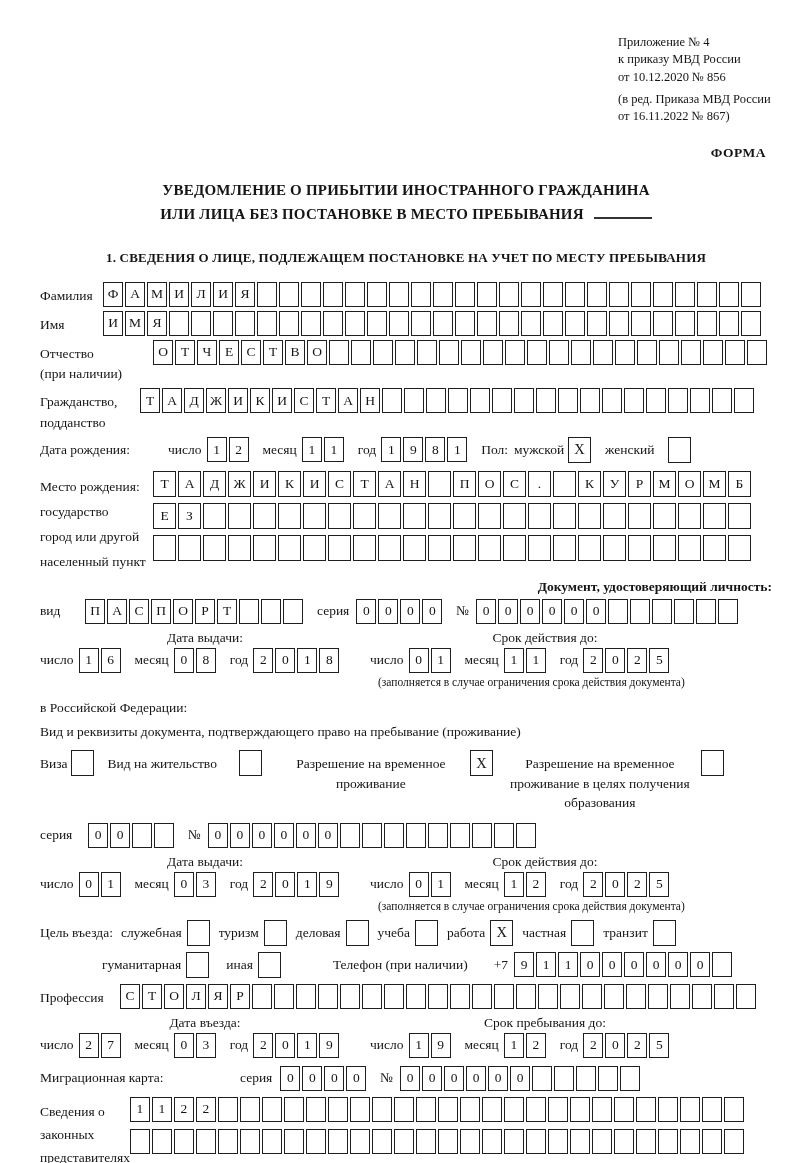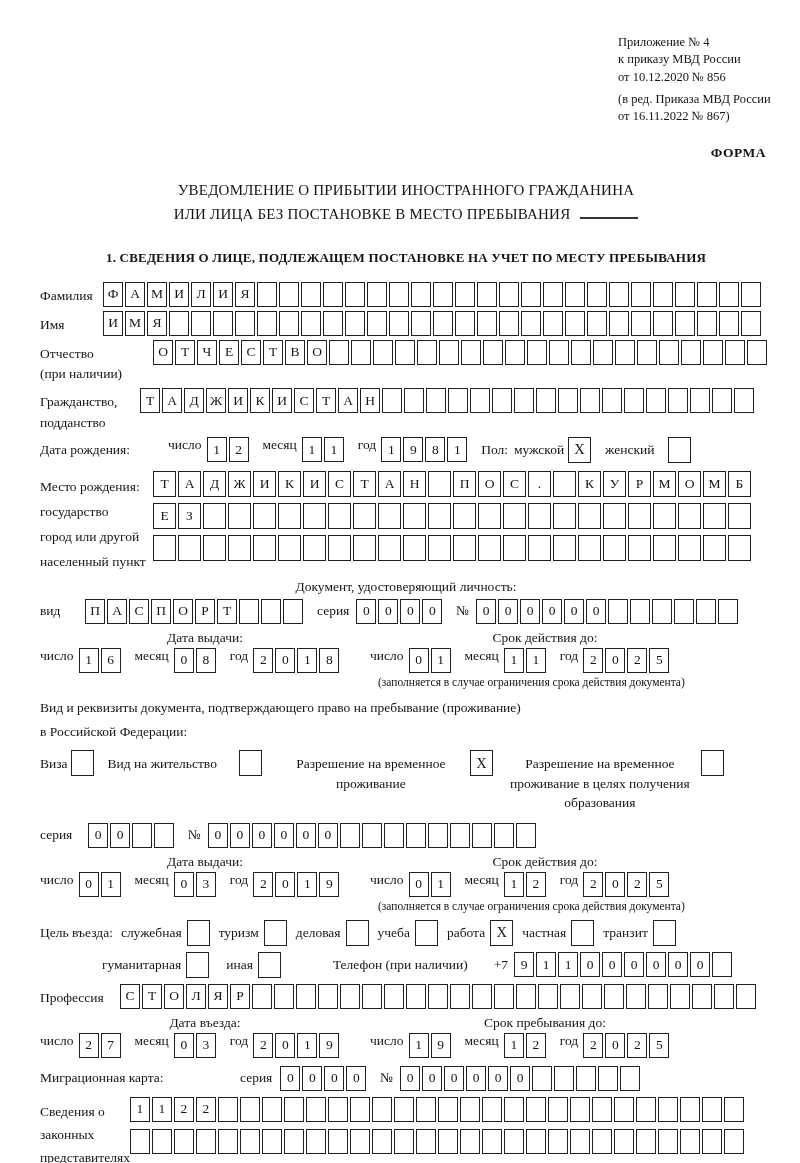--- a/index.html
+++ b/index.html
@@ -10,21 +10,21 @@
     color: #151515; font-size: 13.5px;
   }
   .page { width: 800px; min-height: 1163px; padding: 34px 28px 10px 40px; position: relative; }
 
   
   .apx { margin-left: 578px; font-size: 12.5px; line-height: 1.38; }
   .apx .gap { margin-top: 5px; }
   .forma { text-align: right; font-weight: bold; font-size: 13.5px; margin: 20px 6px 0 0; letter-spacing: .5px; }
 
   
-  .title { text-align: center; font-weight: normal; font-size: 15px; line-height: 1.55; margin-top: 18px; letter-spacing: .2px; }
+  .title { text-align: center; font-weight: bold; font-size: 15px; line-height: 1.55; margin-top: 18px; letter-spacing: .2px; }
   .blankline { display: inline-block; width: 58px; border-bottom: 2px solid #333; height: 12px; margin-left: 10px; }
   .sect { text-align: center; font-weight: bold; font-size: 13px; margin: 24px 0 16px 0; letter-spacing: .2px; }
 
   
   .frow { display: flex; align-items: flex-start; margin-bottom: 4px; }
   .flabel { padding-top: 4px; line-height: 1.5; }
   .cells { display: flex; flex-wrap: nowrap; }
   .cell {
     width: 20px; height: 25px; border: 1.5px solid #1f1f1f; margin-right: 2px;
     display: inline-flex; align-items: center; justify-content: center;
@@ -35,21 +35,21 @@
     width: 23px; height: 26px; border: 1.5px solid #1f1f1f; display: inline-flex;
     align-items: center; justify-content: center; font-size: 14.5px; flex: 0 0 auto; background: #fff;
   }
   .mini-gap { margin: 0 7px 0 12px; }
 
   
   .dates-heads { display: flex; margin-top: 6px; }
   .dates-heads .dh1 { flex: 0 0 330px; text-align: center; }
   .dates-heads .dh2 { flex: 0 0 350px; text-align: center; }
   .dates-row { display: flex; align-items: center; margin-top: 2px; }
-  .dgroup { display: inline-flex; }
+  .dgroup { display: inline-flex; align-items: center; }
   .dgroup.left { flex: 0 0 330px; }
   .dlab { margin-right: 5px; }
   .dlab.mid { margin-left: 12px; }
   .note { font-size: 11.5px; margin: 3px 0 8px 338px; }
 
   
   .opts { display: flex; align-items: flex-start; margin: 6px 0 10px 0; }
   .opt { display: inline-flex; align-items: flex-start; }
   .optlabel { padding-top: 4px; line-height: 1.45; }
   .optlabel.center { text-align: center; }
@@ -336,21 +336,21 @@
           <span class="cell"></span>
           <span class="cell"></span>
           <span class="cell"></span>
           <span class="cell"></span>
           <span class="cell"></span>
           <span class="cell"></span>
         </span>
     </span>
   </div>
 
-  <div style="text-align:center;font-weight:normal;margin:2px 0 4px 0">Документ, удостоверяющий личность:</div>
+  <div style="text-align:right;font-weight:bold;margin:2px 0 4px 0">Документ, удостоверяющий личность:</div>
 
   <div class="frow" style="align-items:center">
     <span style="flex:0 0 45px">вид</span>
     <span class="cells">
         <span class="cell">П</span>
         <span class="cell">А</span>
         <span class="cell">С</span>
         <span class="cell">П</span>
         <span class="cell">О</span>
         <span class="cell">Р</span>
@@ -423,22 +423,22 @@
           <span class="cell">2</span>
           <span class="cell">0</span>
           <span class="cell">2</span>
           <span class="cell">5</span>
         </span>
     </span>
   </div>
   <div class="note">(заполняется в случае ограничения срока действия документа)</div>
 
   <div style="margin-top:8px;line-height:1.8">
+    <div>в Российской Федерации:</div>
     <div>Вид и реквизиты документа, подтверждающего право на пребывание (проживание)</div>
-    <div>в Российской Федерации:</div>
   </div>
 
   <div class="opts">
     <span class="opt">
       <span class="optlabel">Виза</span>
       <span class="cbx" style="margin-left:3px"></span>
     </span>
     <span class="opt" style="margin-left:14px">
       <span class="optlabel">Вид на жительство</span>
       <span class="cbx" style="margin-left:22px"></span>

